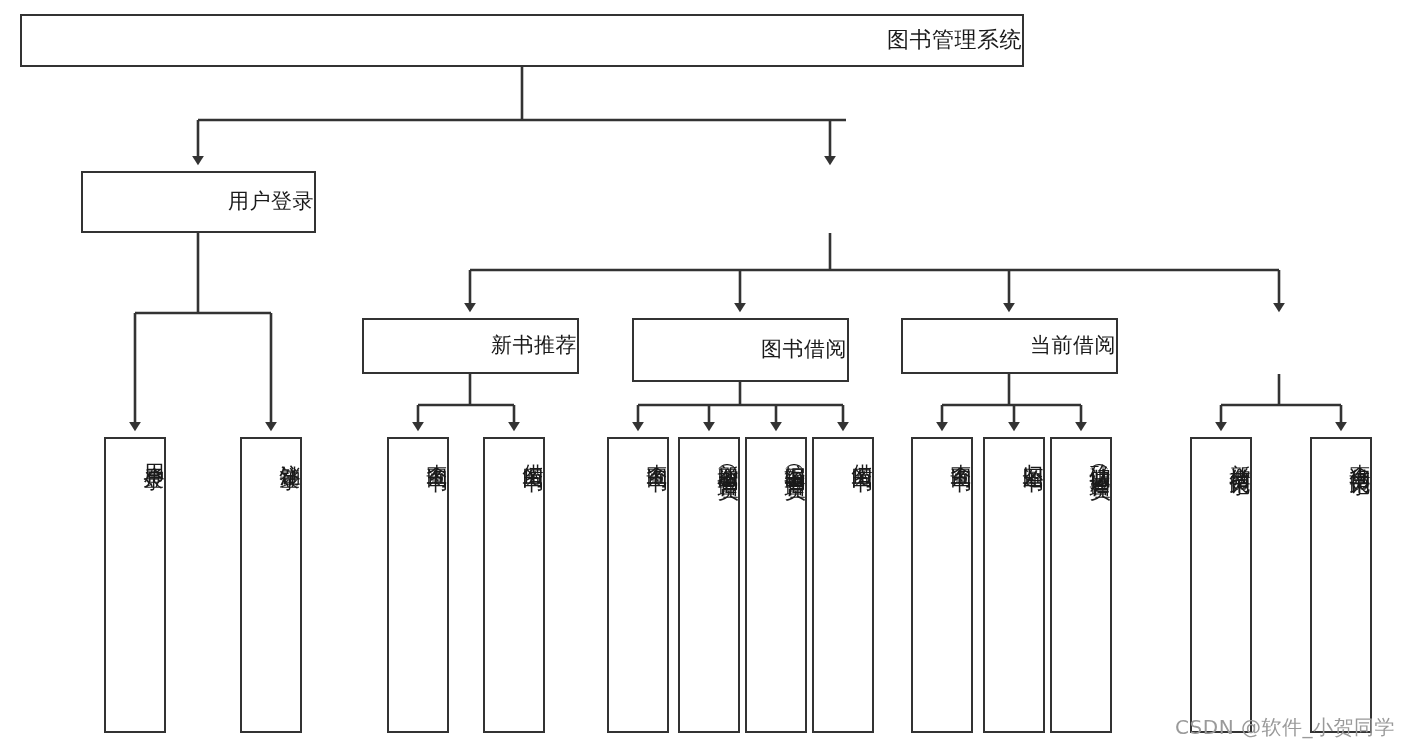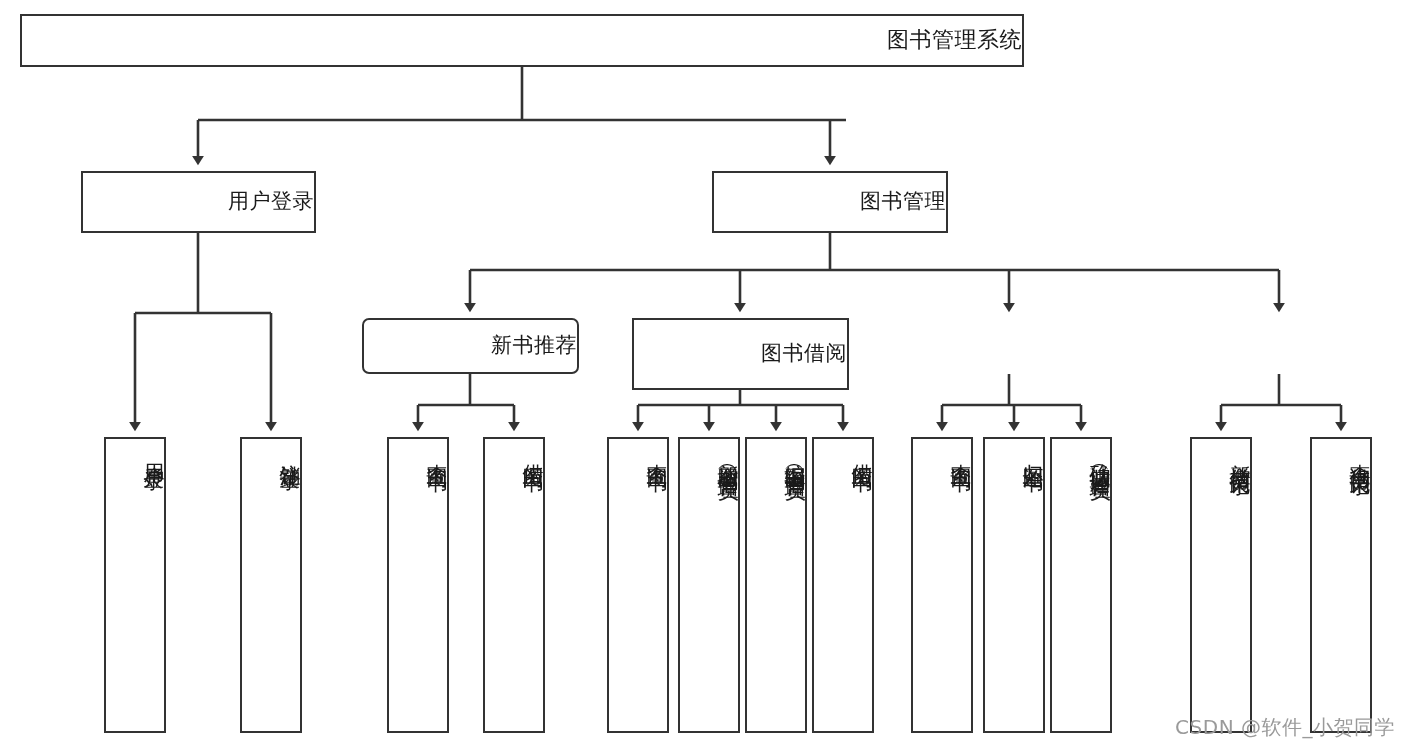--- a/index.html
+++ b/index.html
@@ -125,29 +125,29 @@
     </g>
   </svg>
 
   <div class="node horiz root" style="left: 20px; top: 14px; width: 1004px; height: 53px; border-color: rgb(51, 51, 51); background: rgb(255, 255, 255);">
     <span class="label" style="color: rgb(26, 26, 26);">图书管理系统</span>
   </div>
 
   <div class="node horiz" style="left: 81px; top: 171px; width: 235px; height: 62px; border-color: rgb(51, 51, 51); background: rgb(255, 255, 255);">
     <span class="label" style="color: rgb(26, 26, 26);">用户登录</span>
   </div>
-  <div class="node horiz" style="left: 712px; top: 171px; width: 236px; height: 62px; border-color: rgb(51, 51, 51); background: rgb(255, 255, 255);">
-    <span class="label" style="color: rgb(26, 26, 26);">图书管理</span>
-  </div>
 
-  <div class="node horiz" style="left: 362px; top: 318px; width: 217px; height: 56px; border-color: rgb(51, 51, 51); background: rgb(255, 255, 255); border-radius: 7px;">
+  <div class="node horiz" style="left: 362px; top: 318px; width: 217px; height: 56px; border-color: rgb(51, 51, 51); background: rgb(255, 255, 255);">
     <span class="label" style="color: rgb(26, 26, 26);">新书推荐</span>
   </div>
-  <div class="node horiz" style="left: 632px; top: 318px; width: 217px; height: 72px; border-color: rgb(51, 51, 51); background: rgb(255, 255, 255);">
+  <div class="node horiz" style="left: 632px; top: 318px; width: 217px; height: 64px; border-color: rgb(51, 51, 51); background: rgb(255, 255, 255);">
     <span class="label" style="color: rgb(26, 26, 26);">图书借阅</span>
+  </div>
+  <div class="node horiz" style="left: 901px; top: 318px; width: 217px; height: 56px; border-color: rgb(51, 51, 51); background: rgb(255, 255, 255);">
+    <span class="label" style="color: rgb(26, 26, 26);">当前借阅</span>
   </div>
 
   <div class="node vert" style="left: 104px; top: 437px; width: 62px; height: 296px; border-color: rgb(51, 51, 51); background: rgb(255, 255, 255);">
     <span class="label" style="color: rgb(26, 26, 26);">用户登录</span>
   </div>
   <div class="node vert" style="left: 240px; top: 437px; width: 62px; height: 296px; border-color: rgb(51, 51, 51); background: rgb(255, 255, 255);">
     <span class="label" style="color: rgb(26, 26, 26);">注销登录</span>
   </div>
 
   <div class="node vert" style="left: 387px; top: 437px; width: 62px; height: 296px; border-color: rgb(51, 51, 51); background: rgb(255, 255, 255);">

